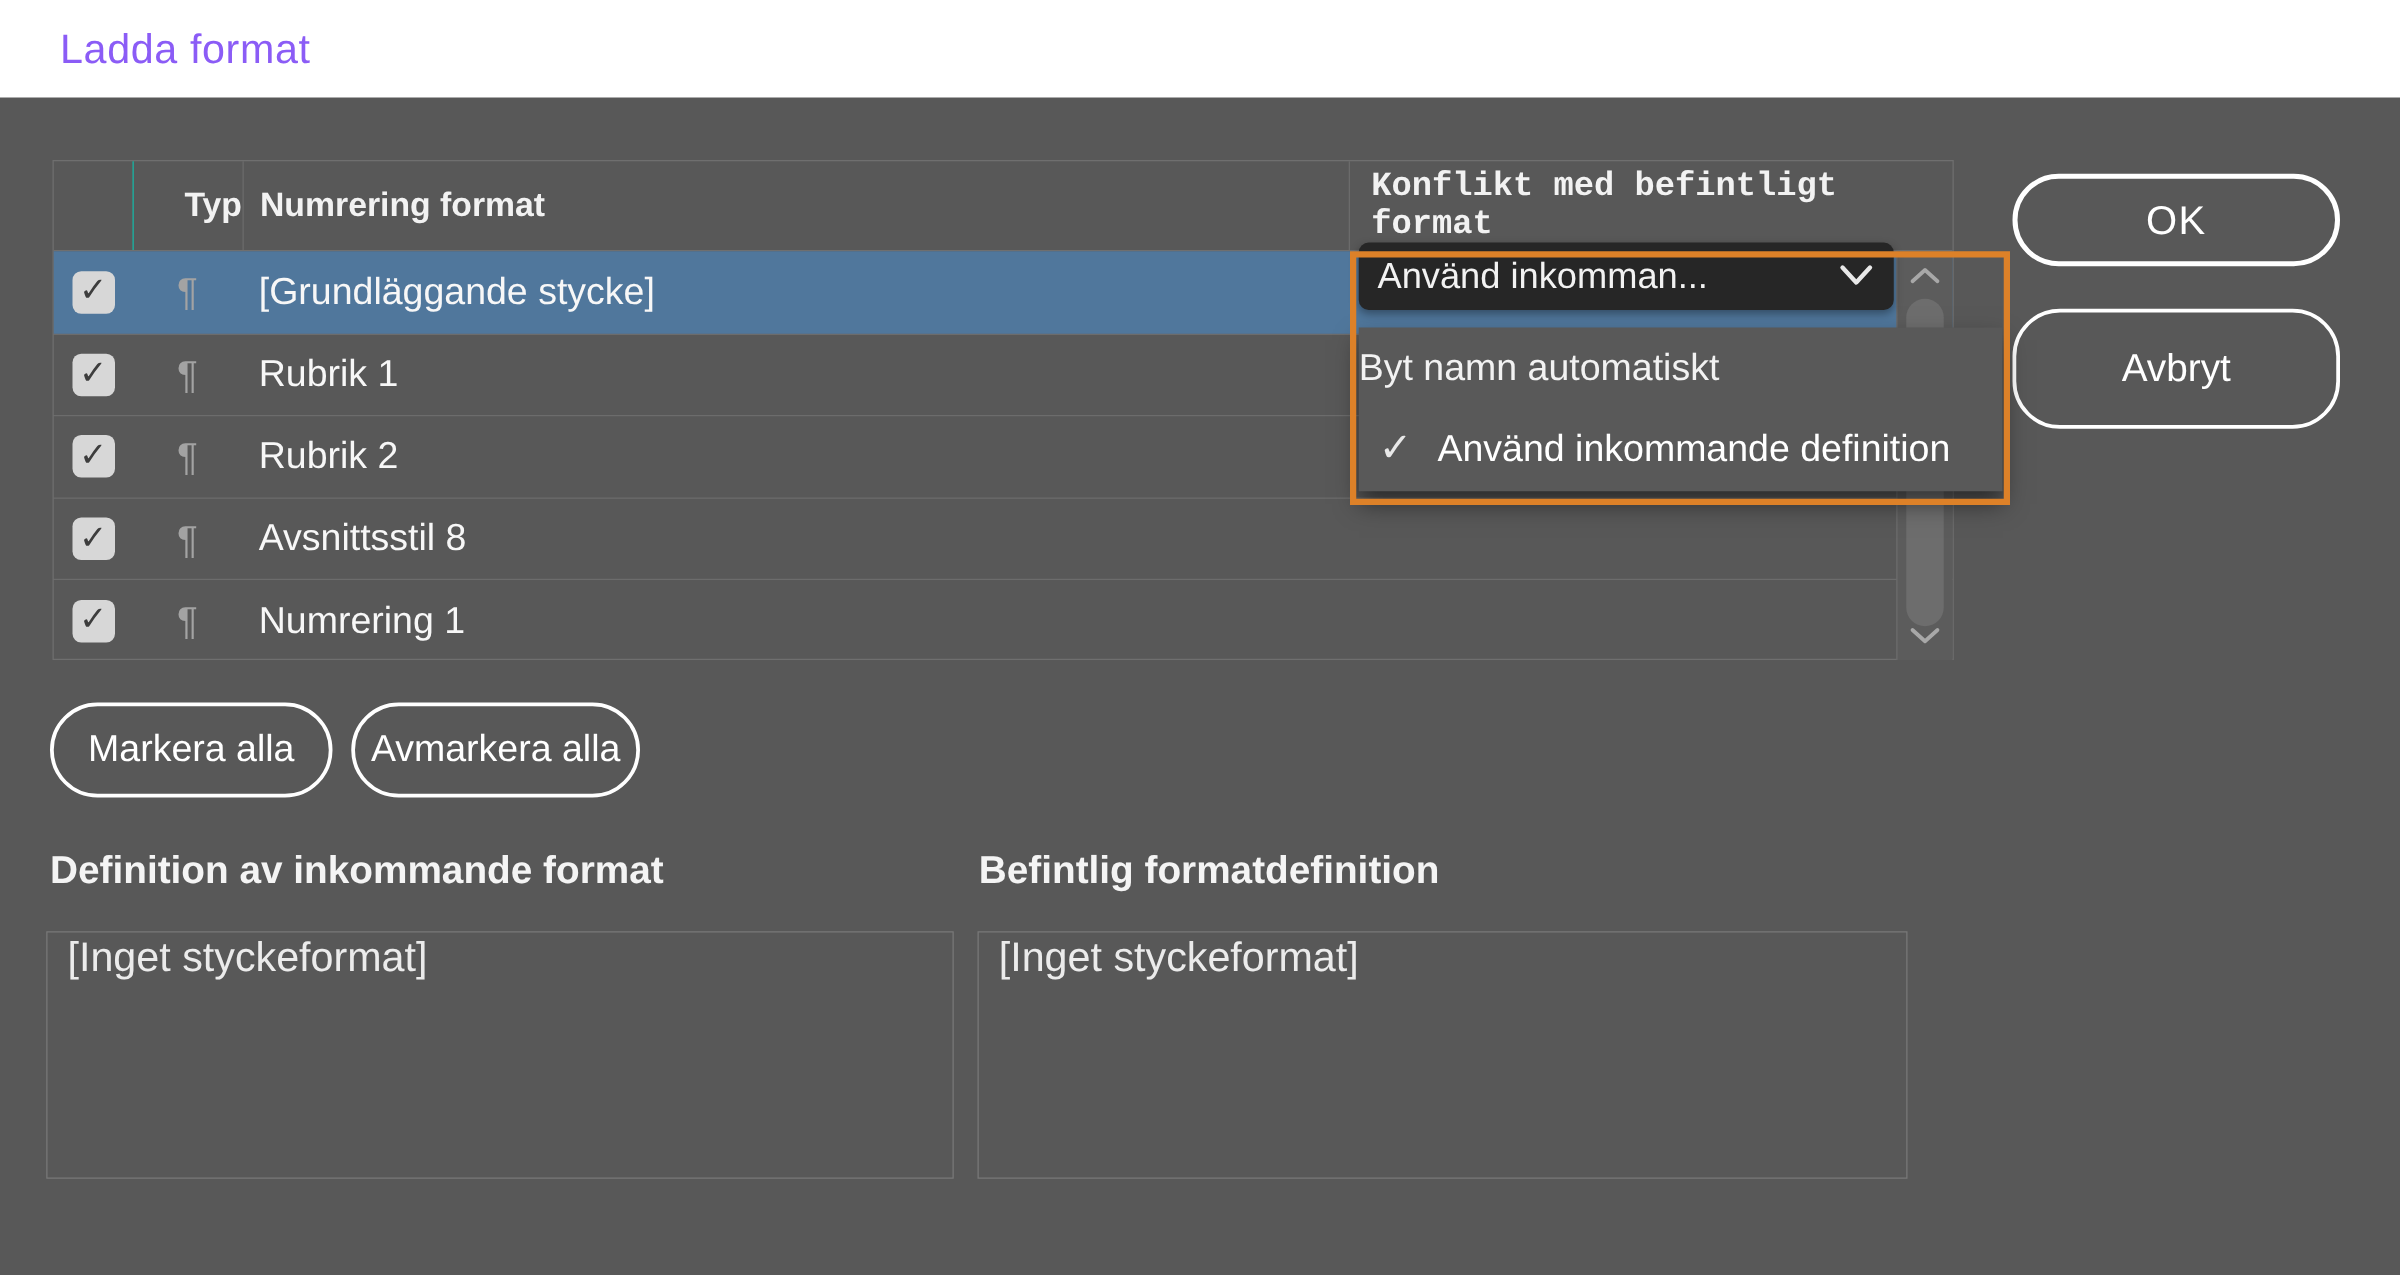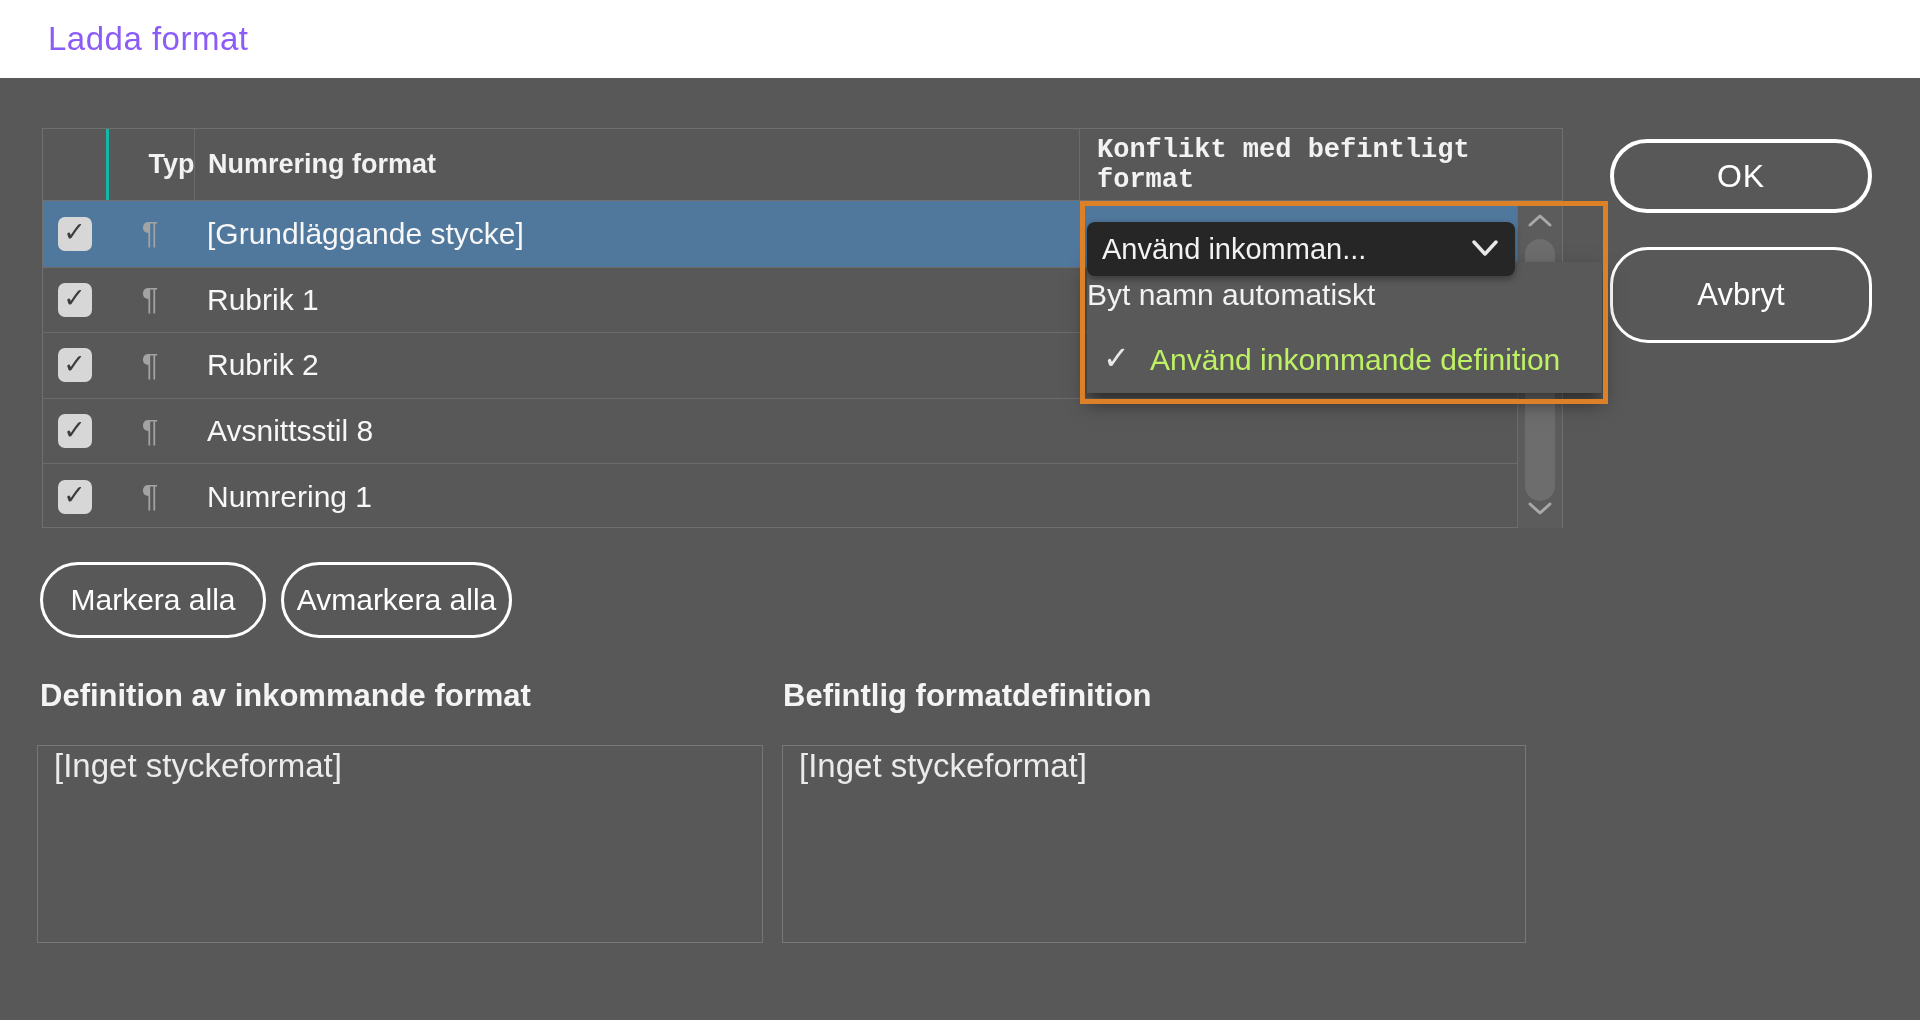--- a/index.html
+++ b/index.html
@@ -12,21 +12,21 @@
   .titlebar { position:absolute; left:0; top:0; width:1920px; height:78px; background:#ffffff; }
   .titlebar .title { position:absolute; left:48px; top:0; line-height:78px; font-size:33px; font-weight:300; color:#8b5cf6; letter-spacing:0.5px; }
 
   .dlgbody { position:absolute; left:0; top:78px; width:1920px; height:942px; }
 
   
   .table { position:absolute; left:42px; top:50px; width:1521px; height:400px; border:1px solid #6f6f6f; }
   .thead { display:flex; height:72px; border-bottom:1px solid #6f6f6f; }
   .th { color:#f2f2f2; font-weight:bold; font-size:27px; display:flex; align-items:center; }
   .th-check { width:63px; }
-  .th-typ { width:88px; justify-content:center; border-left:3px solid #14b8a6;padding-left:40px; }
+  .th-typ { width:88px; justify-content:center; border-left:1px solid #14b8a6;padding-left:40px; }
   .th-incoming { width:885px; padding-left:13px; border-left:1px solid #6b6b6b; }
   .th-conflict { flex:1; padding-left:17px; border-left:1px solid #6b6b6b;font-family:Liberation Mono, monospace; }
 
   .row { display:flex; align-items:center; height:65.6px; position:relative; }
   .row + .row { border-top:1px solid rgba(255,255,255,0.12); }
   .row.selected { background:#50779c; }
   .cb-cell { width:63px; display:flex; justify-content:center; }
   .cb { width:34px; height:34px; background:#d7d7d7; border-radius:7px; display:flex; align-items:center; justify-content:center; }
   .cb .check { color:#3d3d3d; font-size:27px; font-weight:bold; line-height:1; transform:translateY(-1px); }
   .typ-cell { width:88px; display:flex; justify-content:center; }
@@ -34,28 +34,28 @@
   .rowlabel { padding-left:13px; color:#f7f7f7; font-size:30px; }
 
   
   .vtrack { position:absolute; right:0; top:72px; width:45px; height:327px; background:#5c5c5c; border-left:1px solid rgba(255,255,255,0.10); z-index:2; }
   .vthumb { position:absolute; left:7px; top:38px; width:30px; height:262px; background:#6d6d6d; border-radius:15px; }
   .varrow { position:absolute; left:7px; width:30px; height:26px; color:#a8a8a8; display:flex; align-items:center; justify-content:center; }
   .varrow.up { top:6px; }
   .varrow.down { bottom:6px; }
 
   
-  .dropdown-btn { position:absolute; left:1087px; top:144px; width:428px; height:54px; background:#262626; border-radius:8px; z-index:6; display:flex; align-items:center; box-shadow:0 3px 7px rgba(0,0,0,0.35); }
+  .dropdown-btn { position:absolute; left:1087px; top:116px; width:428px; height:54px; background:#262626; border-radius:8px; z-index:6; display:flex; align-items:center; box-shadow:0 3px 7px rgba(0,0,0,0.35); }
   .dropdown-btn .val { padding-left:15px; color:#f2f2f2; font-size:29px; white-space:nowrap; }
   .dropdown-btn .chev { position:absolute; right:14px; top:15px; }
 
   .menu { position:absolute; left:1087px; top:184px; width:515px; height:131px; background:#595959; z-index:5; box-shadow:0 10px 18px rgba(0,0,0,0.5); }
   .menu-item { height:65px; display:flex; align-items:center; position:relative; }
   .menu-item .mi-label { font-size:30px; color:#f2f2f2; }
-  .menu-item.selected .mi-label { color:#bef264; padding-left:63px; }
+  .menu-item.selected .mi-label { color:#ffffff; padding-left:63px; }
   .menu-item .mi-check { position:absolute; left:16px; top:15px; color:#e8e8e8; font-size:32px; font-weight:bold; line-height:1; }
 
   .highlight-box { position:absolute; left:1080px; top:123px; width:528px; height:203px; border:5px solid #dd8128; z-index:8; pointer-events:none; }
 
   
   .pill { position:absolute; border-radius:38px; border:3px solid #ffffff; color:#ffffff; background:transparent; display:flex; align-items:center; justify-content:center; font-size:30px; font-family:inherit; cursor:default; }
   .btn-ok { left:1610px; top:61px; width:262px; height:74px; border-width:4px; font-size:32px; letter-spacing:1px; }
   .btn-cancel { left:1610px; top:169px; width:262px; height:96px; font-size:31px; }
   .btn-selall { left:40px; top:484px; width:226px; height:76px; }
   .btn-deselall { left:281px; top:484px; width:231px; height:76px; }

